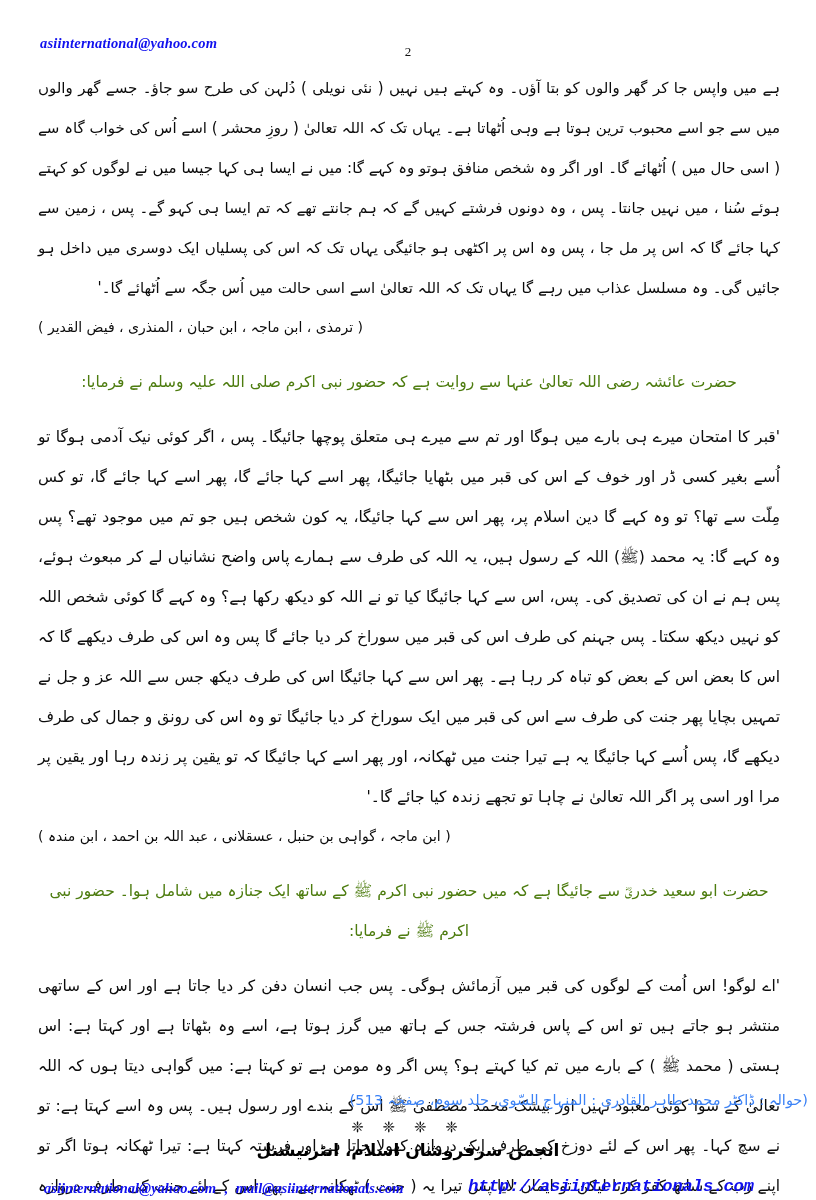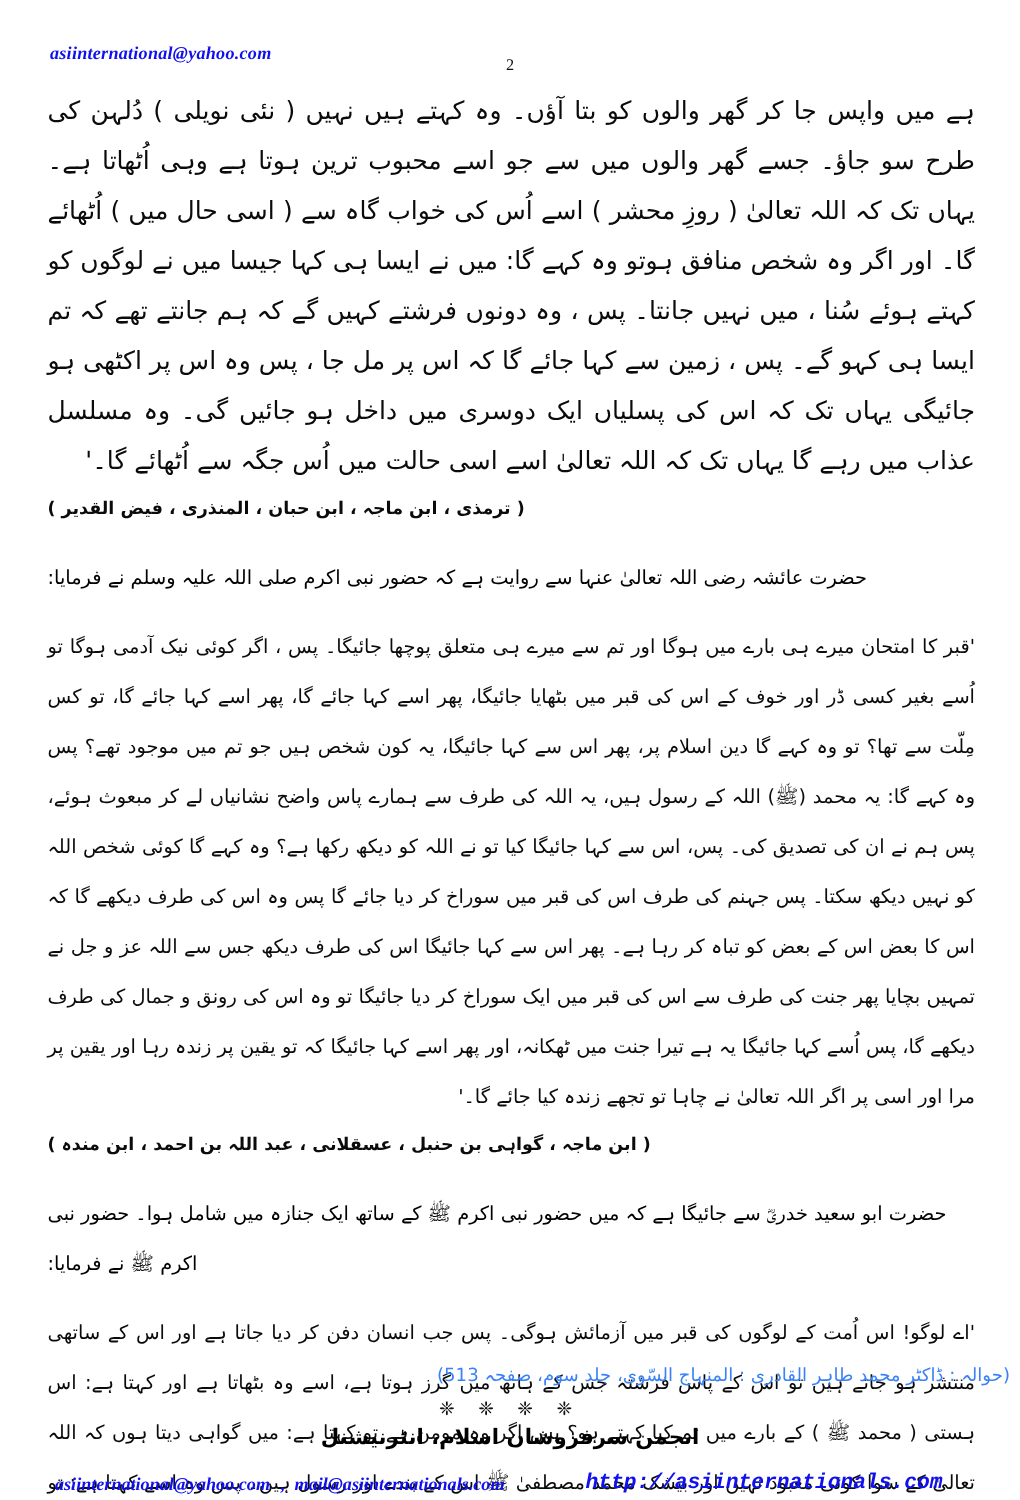--- a/index.html
+++ b/index.html
@@ -59,54 +59,53 @@
     width: 742px;
     height: 1020px;
     direction: rtl;
     text-align: justify;
   }
 
   .para {
     margin: 0 0 0 0;
     color: #0b0b0b;
     font-family: "DejaVu Sans", sans-serif;
-    font-size: 20px;
+    font-size: 15px;
     line-height: 40px;
     text-align: justify;
     text-justify: inter-word;
     direction: rtl;
     unicode-bidi: isolate;
   }
 
   
   .para.quote {
     font-size: 15.5px;
     line-height: 40px;
   }
 
   
   .line-short {
-    color: #000000;
+    color: #4d7c0f;
     font-family: "DejaVu Sans", sans-serif;
     font-size: 15.5px;
     line-height: 40px;
     direction: rtl;
-    text-align: left;
+    text-align: center;
   }
 
   
   .citation {
     color: #0b0b0b;
     font-family: "DejaVu Sans", sans-serif;
     font-size: 14px;
     line-height: 38px;
     direction: rtl;
     text-align: left;
     margin: 0;
-    font-weight: bold;
   }
 
   
   .footer {
     position: absolute;
     left: 0;
     bottom: 0;
     width: 816px;
     height: 140px;
   }

